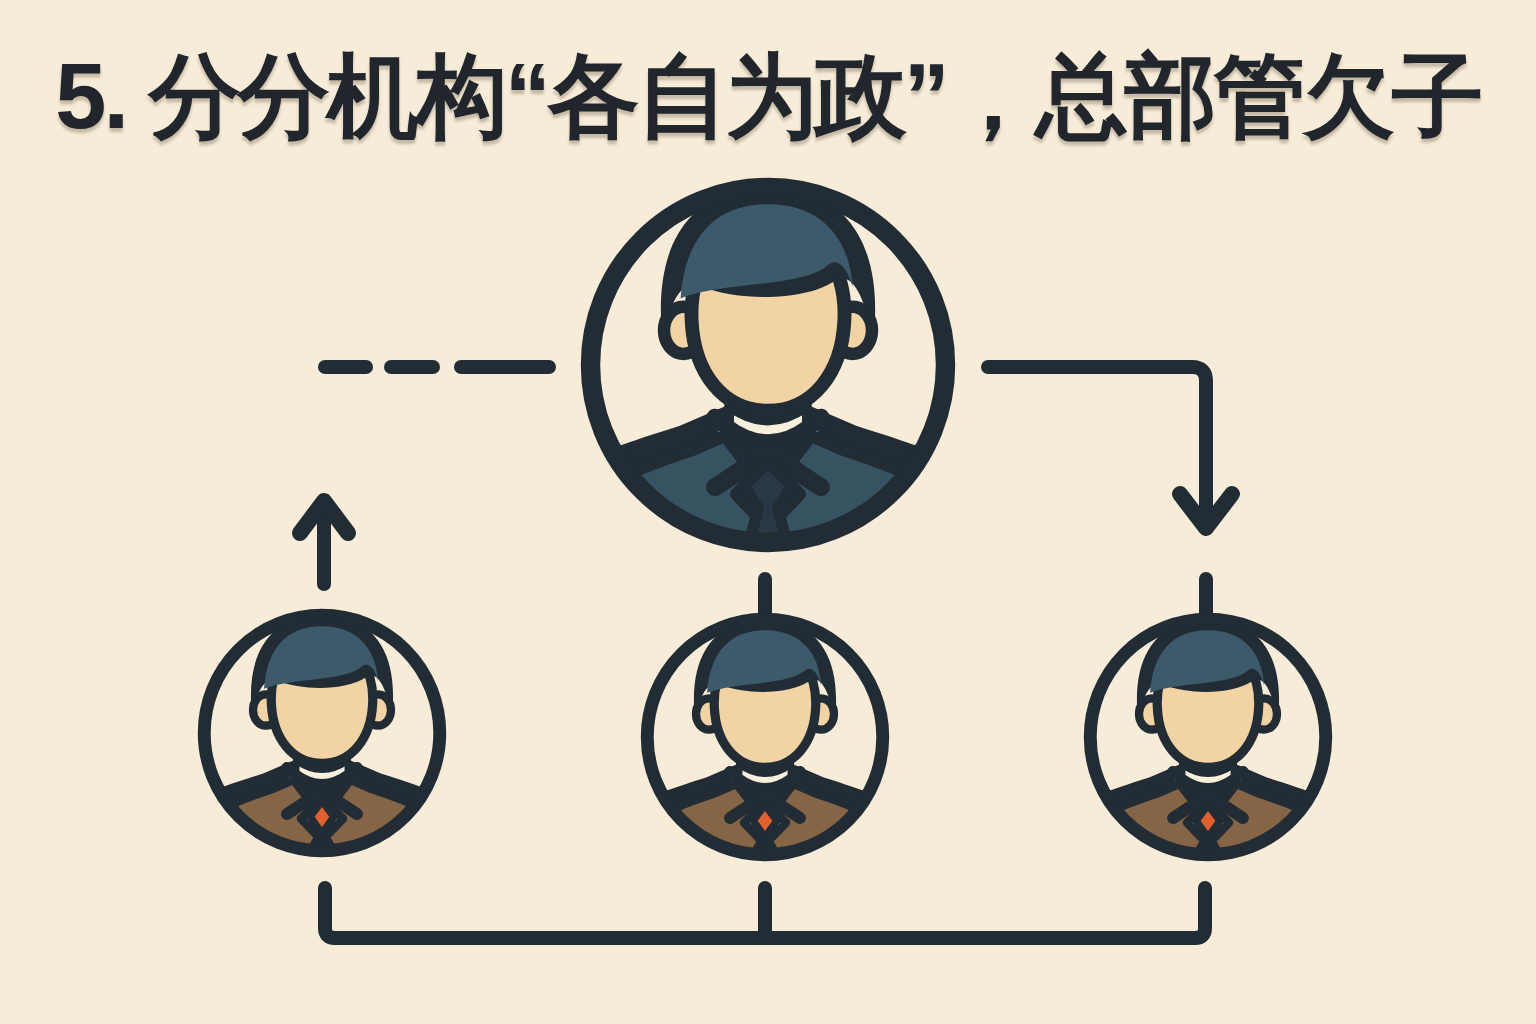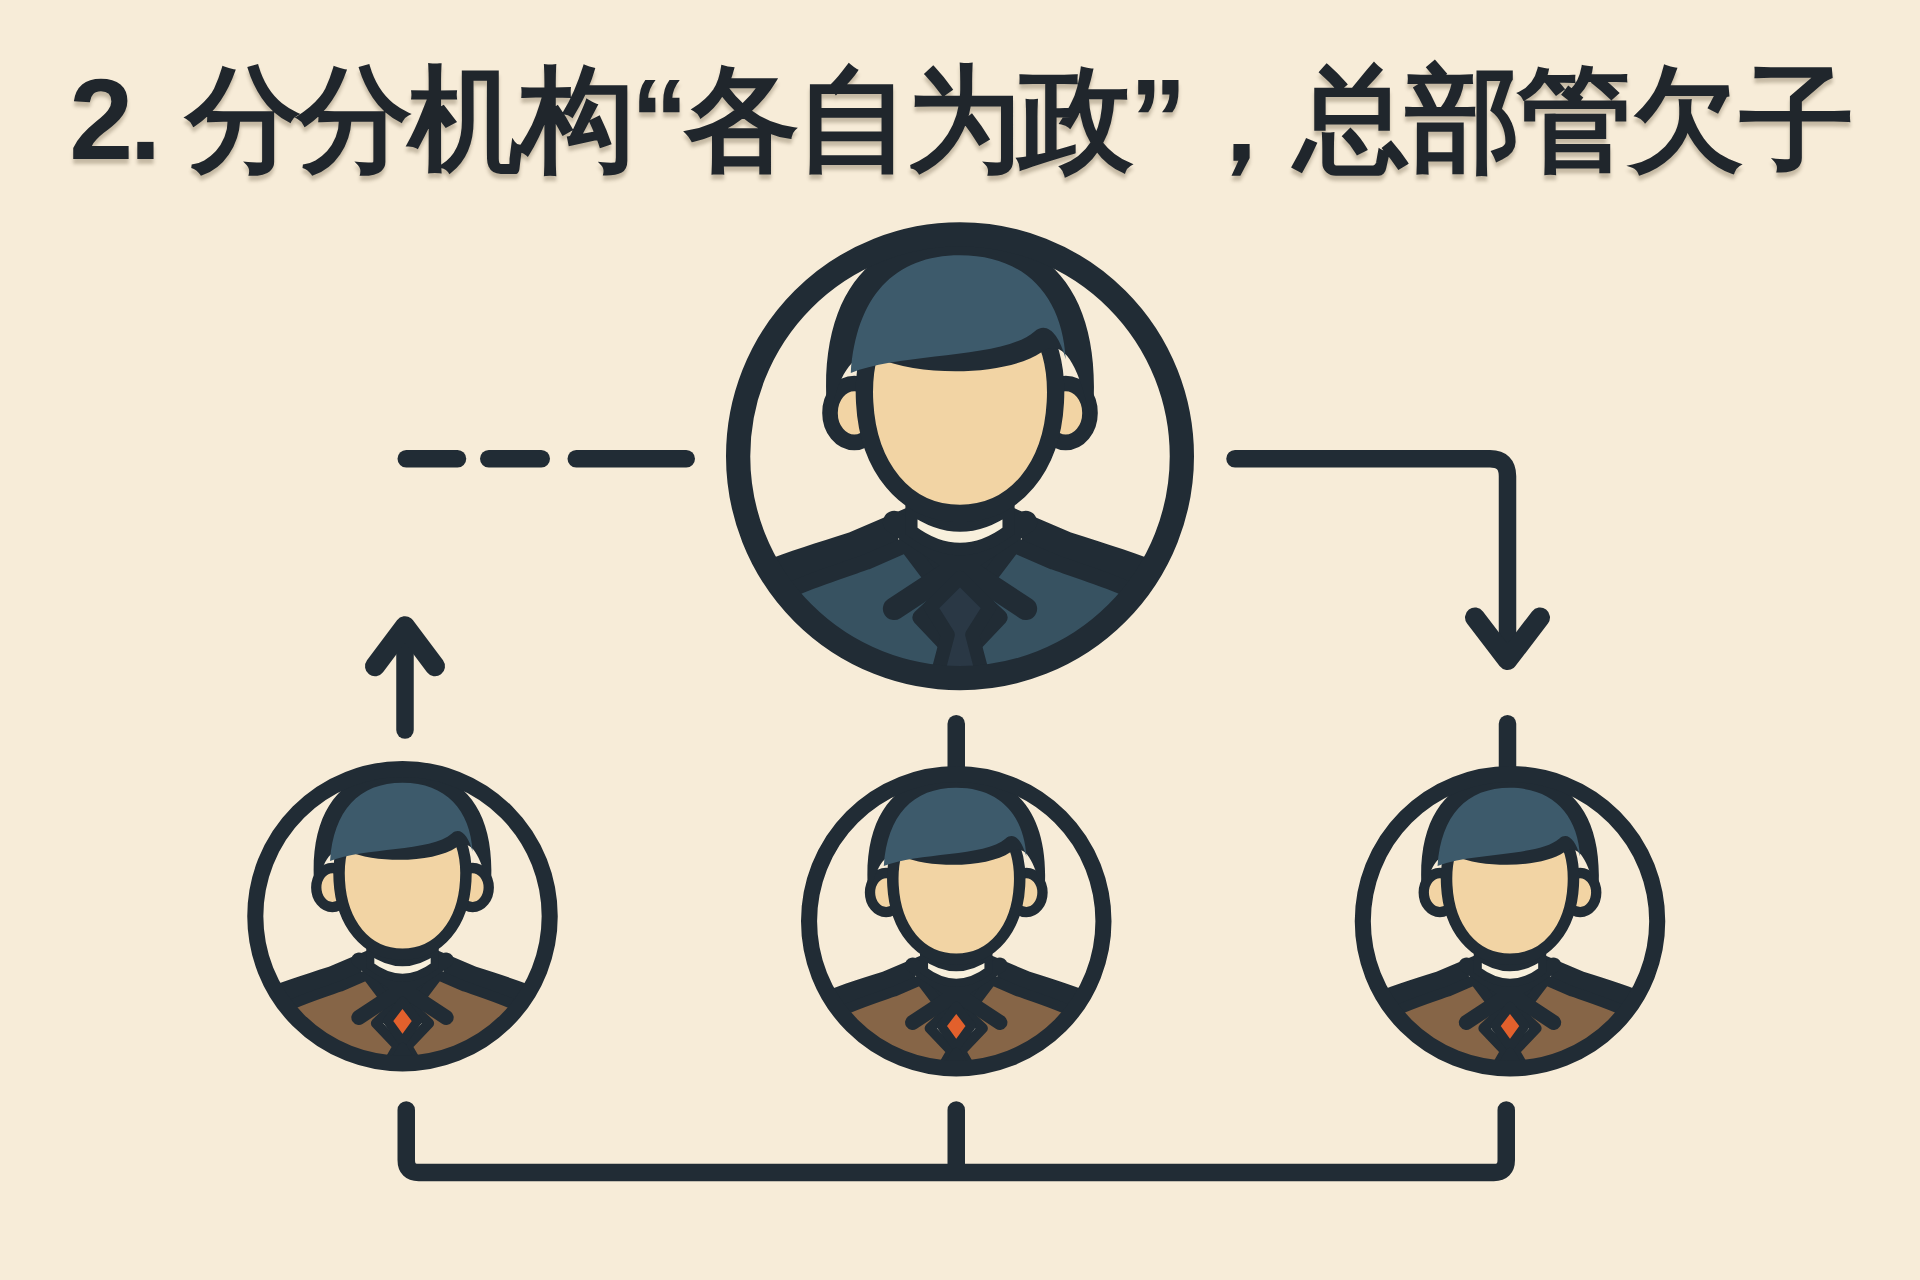--- a/index.html
+++ b/index.html
@@ -25,21 +25,21 @@
   }
   .diagram{position:absolute; left:0; top:0; width:1536px; height:1024px; display:block;}
   .exec{--suit:var(--suit-executive); --tie:var(--tie-executive);}
   .branch{--suit:var(--suit-branch); --tie:var(--tie-branch);}
 </style>
 </head>
 <body>
 
 <div class="stage">
 
-  <h1 class="title">2. 分分机构“各自为政”，总部管欠子</h1>
+  <h1 class="title">5. 分分机构“各自为政”，总部管欠子</h1>
 
   <svg class="diagram" viewBox="0 0 1536 1024">
     <defs>
       <clipPath id="avclip">
           <circle cx="150" cy="150" r="124"></circle>
         </clipPath>
 
       <g id="bust">
 
         <path d="M130 140 h40 v46 h-40 z" fill="var(--skin)" stroke="var(--ink)" stroke-width="9"></path>

